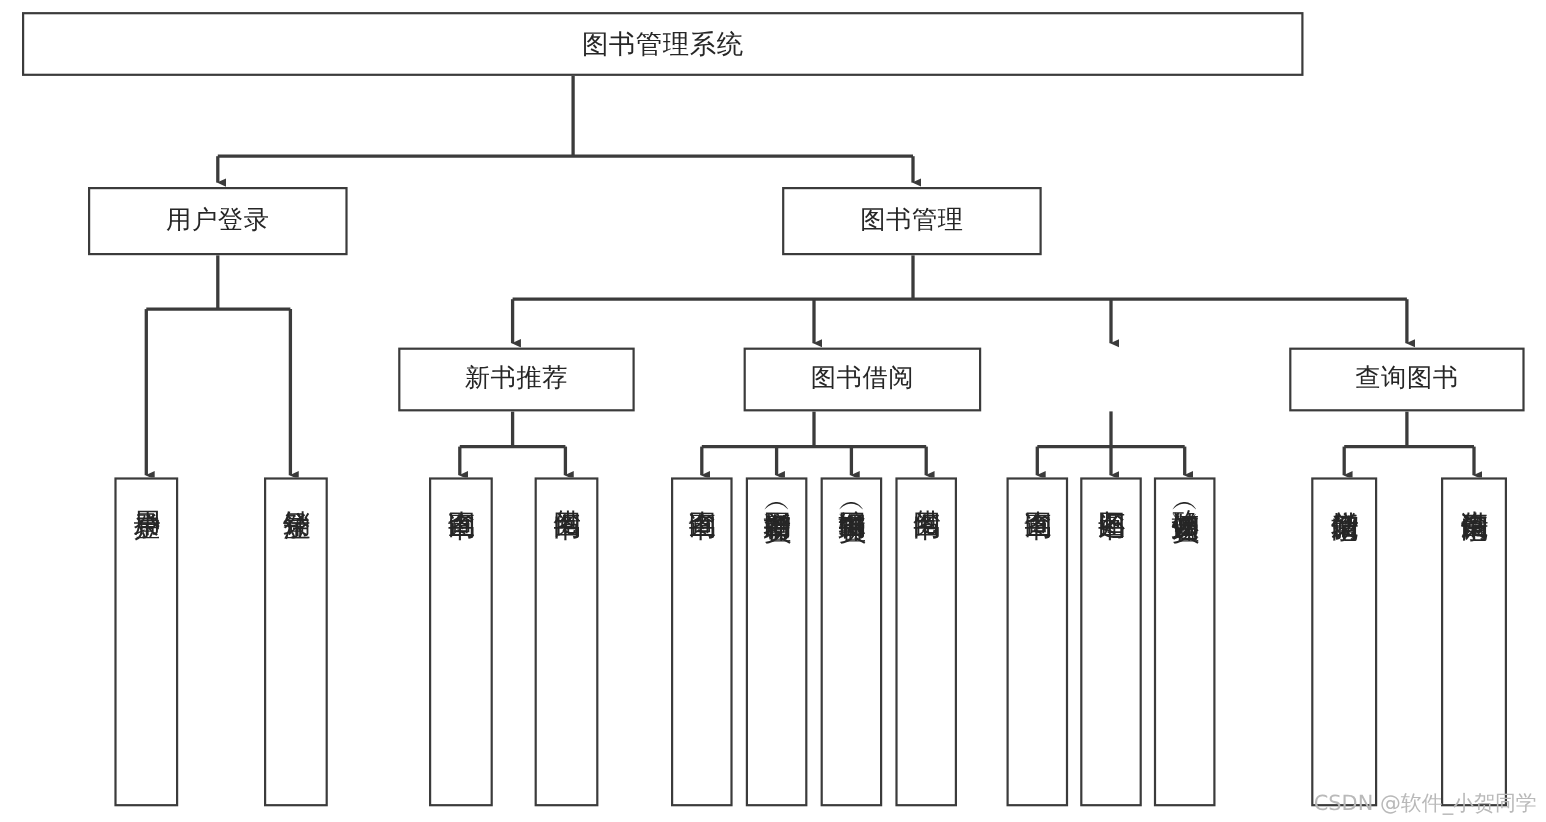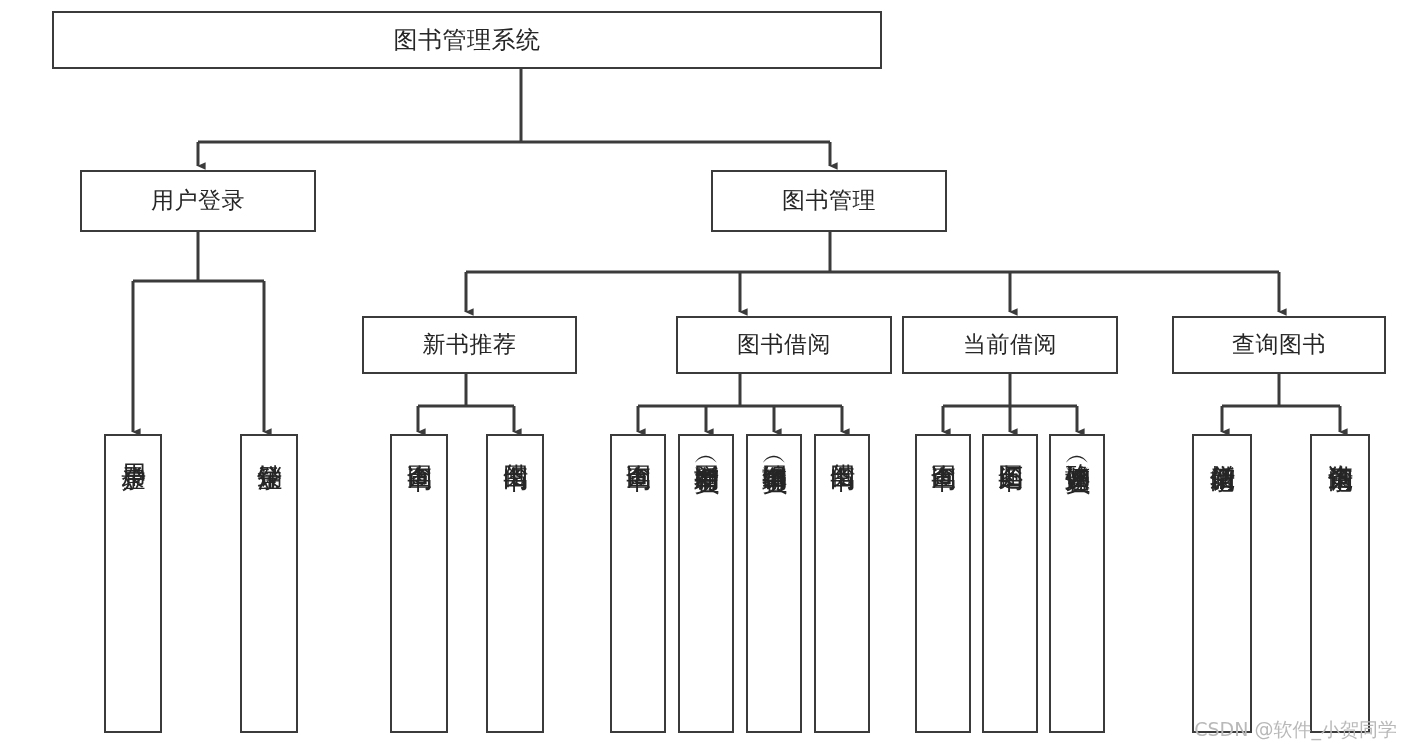--- a/index.html
+++ b/index.html
@@ -120,39 +120,36 @@
       <path d="M1010,406 L1010,432" marker-end="url(#arrow)"></path>
       <path d="M1077,406 L1077,432" marker-end="url(#arrow)"></path>
 
       <path d="M1279,374 L1279,406"></path>
       <path d="M1222,406 L1340,406"></path>
       <path d="M1222,406 L1222,432" marker-end="url(#arrow)"></path>
       <path d="M1340,406 L1340,432" marker-end="url(#arrow)"></path>
     </g>
   </svg>
 
-  <div class="node horiz root" style="left:20px; top:11px; width:830px; height:58px;margin-left:32px;">
+  <div class="node horiz root" style="left:20px; top:11px; width:1165px; height:58px;">
     <span class="label">图书管理系统</span>
   </div>
 
   <div class="node horiz" style="left:80px; top:170px; width:236px; height:62px;">
     <span class="label">用户登录</span>
   </div>
   <div class="node horiz" style="left:711px; top:170px; width:236px; height:62px;">
     <span class="label">图书管理</span>
   </div>
 
   <div class="node horiz" style="left:362px; top:316px; width:215px; height:58px;">
     <span class="label">新书推荐</span>
   </div>
   <div class="node horiz" style="left:632px; top:316px; width:216px; height:58px;margin-left:44px;">
     <span class="label">图书借阅</span>
-  </div>
-  <div class="node horiz" style="left:902px; top:316px; width:216px; height:58px;">
-    <span class="label">当前借阅</span>
   </div>
   <div class="node horiz" style="left:1172px; top:316px; width:214px; height:58px;">
     <span class="label">查询图书</span>
   </div>
 
   <div class="node vert" style="left:104px; top:434px; width:58px; height:299px;">
     <span class="label">用户登录</span>
   </div>
   <div class="node vert" style="left:240px; top:434px; width:58px; height:299px;">
     <span class="label">注销登录</span>

